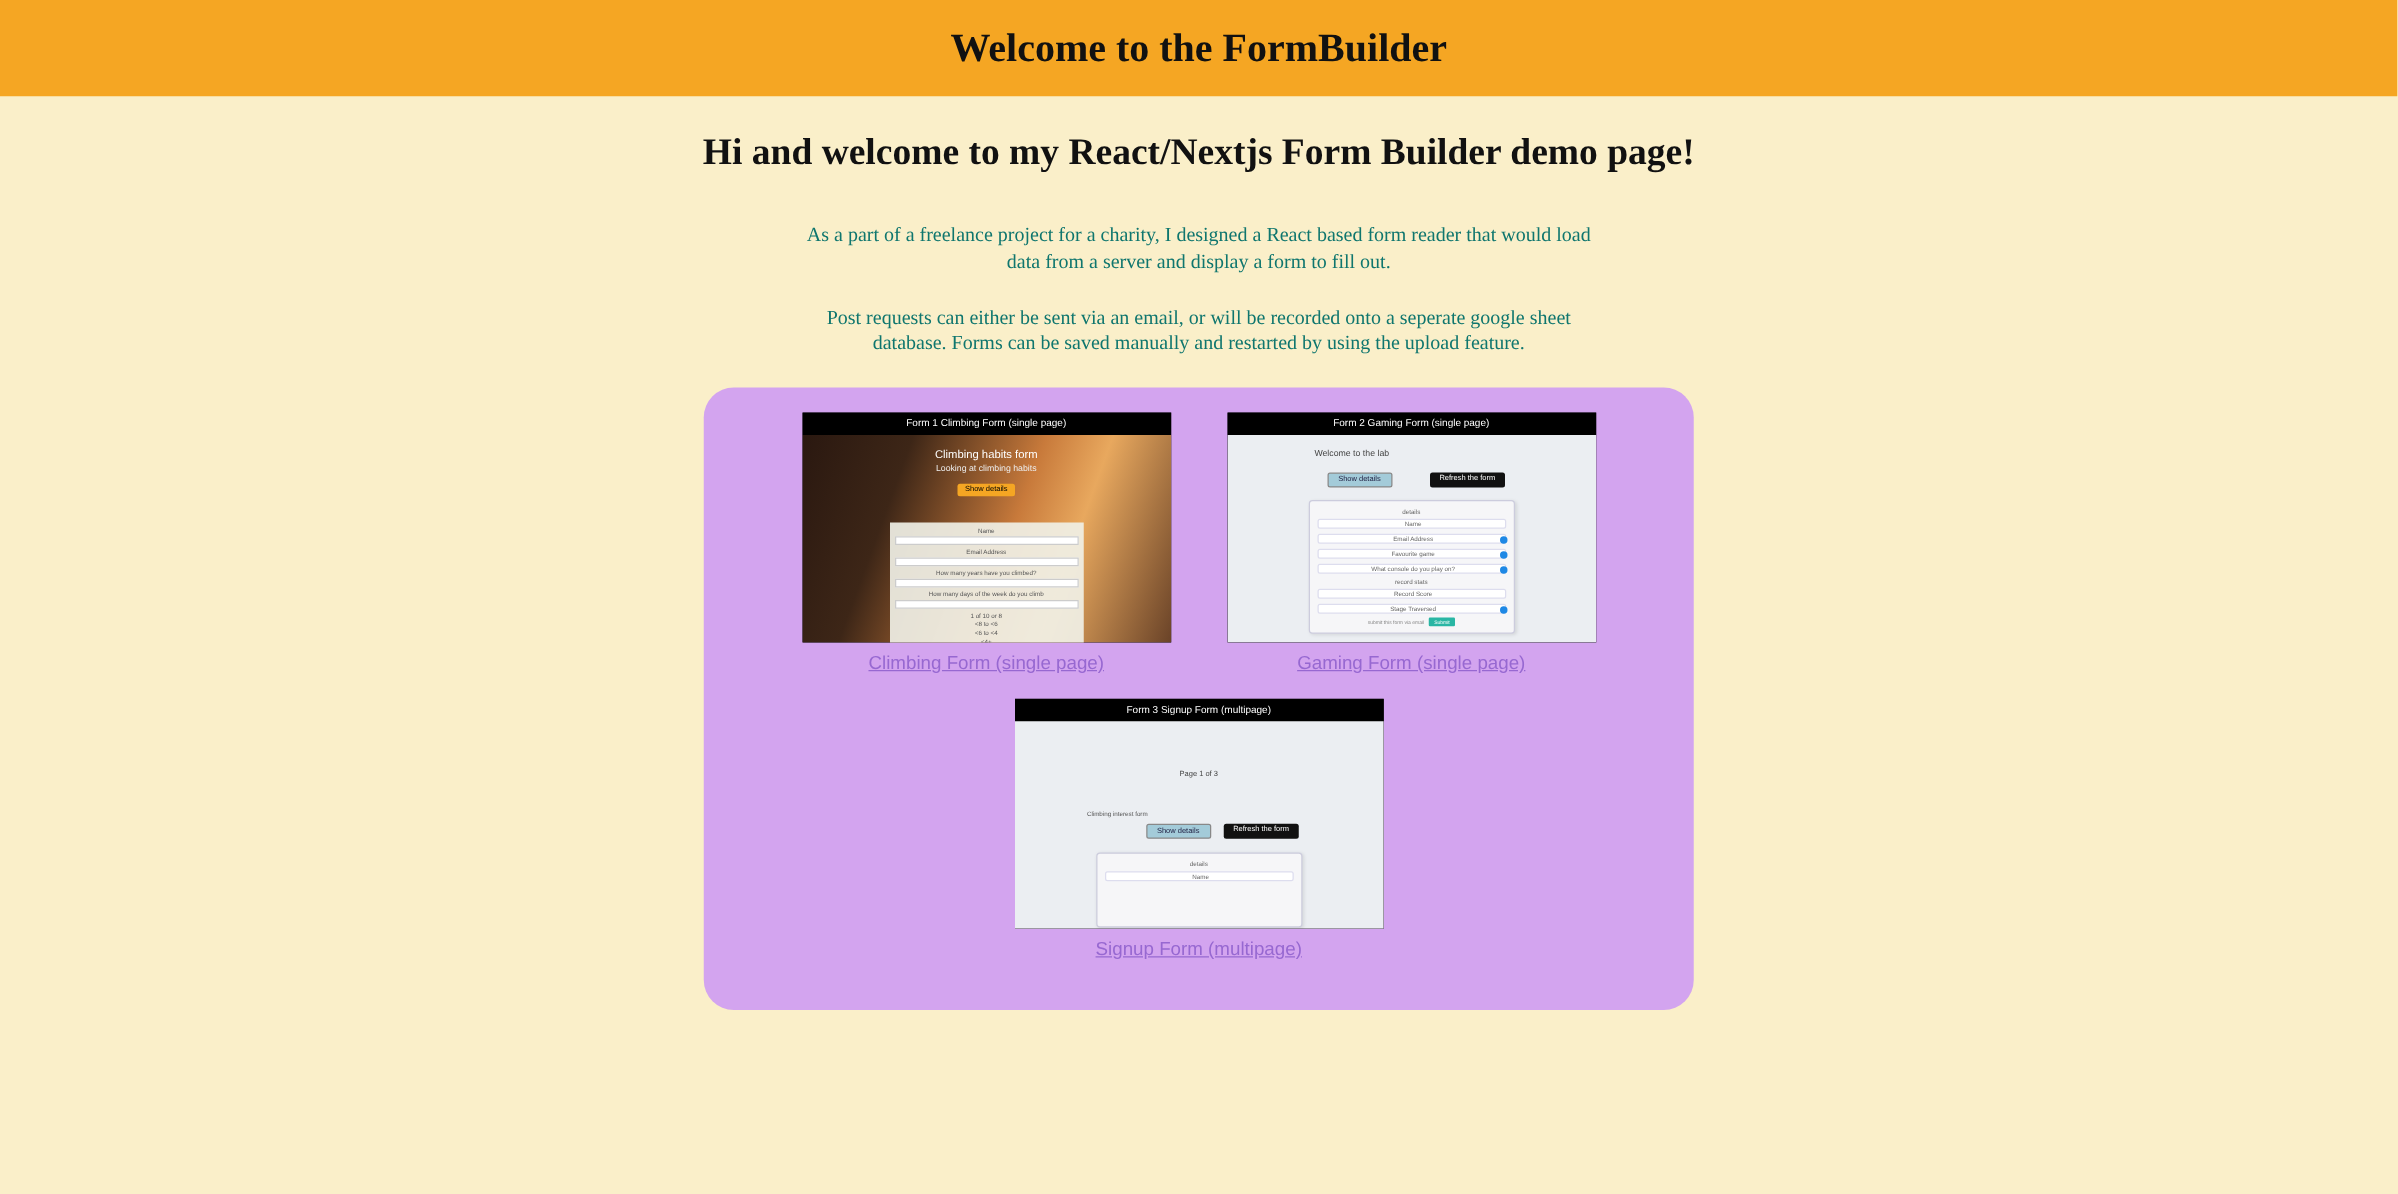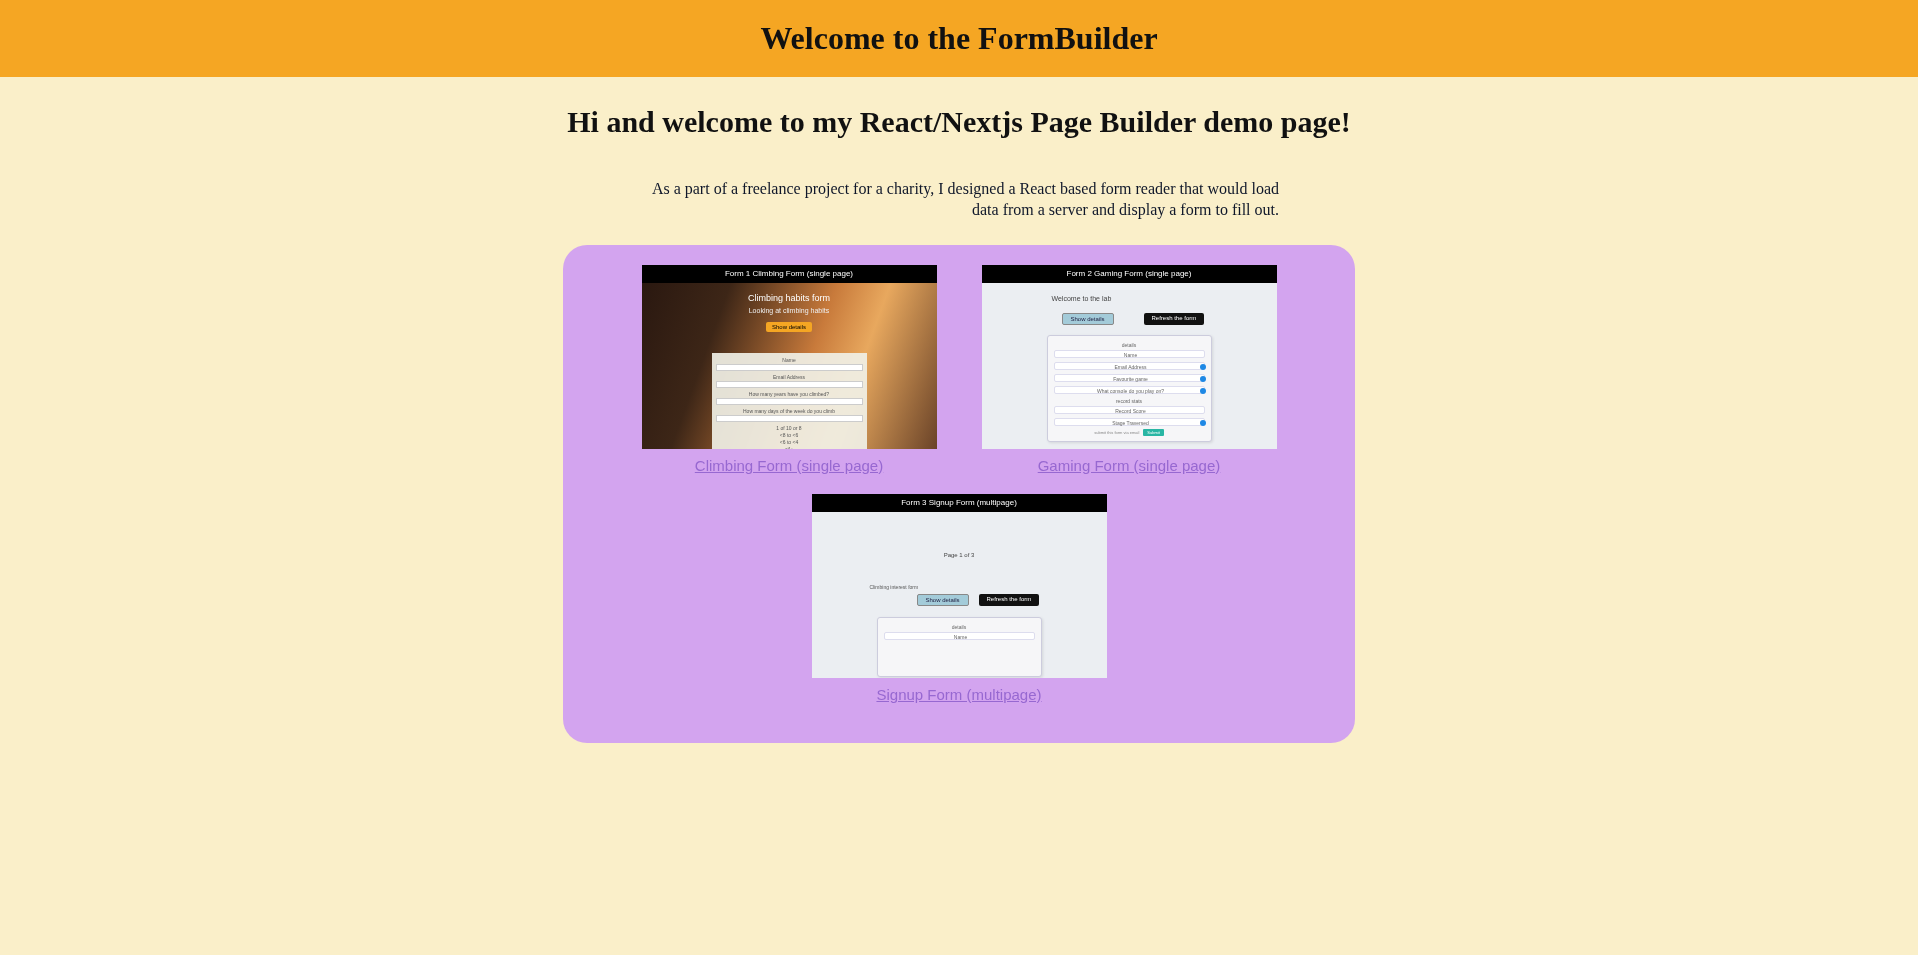--- a/index.html
+++ b/index.html
@@ -29,24 +29,24 @@
   }
   .subtitle {
     font-size: 30px;
     font-weight: bold;
     color: #111;
     margin-bottom: 40px;
   }
   .para-block {
     max-width: 640px;
     margin: 0 auto 24px;
-    text-align: right;
+    text-align: center;
     font-size: 16px;
     line-height: 1.3;
-    color: #0f172a;
+    color: #0f766e;
   }
   .section-title {
     font-size: 24px;
     font-weight: normal;
     color: #111;
     margin-top: 30px;
     margin-bottom: 20px;
   }
   .forms-container {
     background: #d3a4ef;
@@ -165,23 +165,24 @@
   }
 </style>
 </head>
 <body>
 
 <div class="header-bar">
   <h1>Welcome to the FormBuilder</h1>
 </div>
 
 <div class="content">
-  <h2 class="subtitle">Hi and welcome to my React/Nextjs Page Builder demo page!</h2>
+  <h2 class="subtitle">Hi and welcome to my React/Nextjs Form Builder demo page!</h2>
 
   <p class="para-block">As a part of a freelance project for a charity, I designed a React based form reader that would load data from a server and display a form to fill out.</p>
+  <p class="para-block">Post requests can either be sent via an email, or will be recorded onto a seperate google sheet database. Forms can be saved manually and restarted by using the upload feature.</p>
 
 
   <div class="forms-container">
 
     <div class="form-card">
       <div class="thumb">
         <div class="thumb-topbar">Form 1 Climbing Form (single page)</div>
         <div class="thumb-body">
           <div class="climb-bg">
             <div class="climb-title">Climbing habits form</div>

